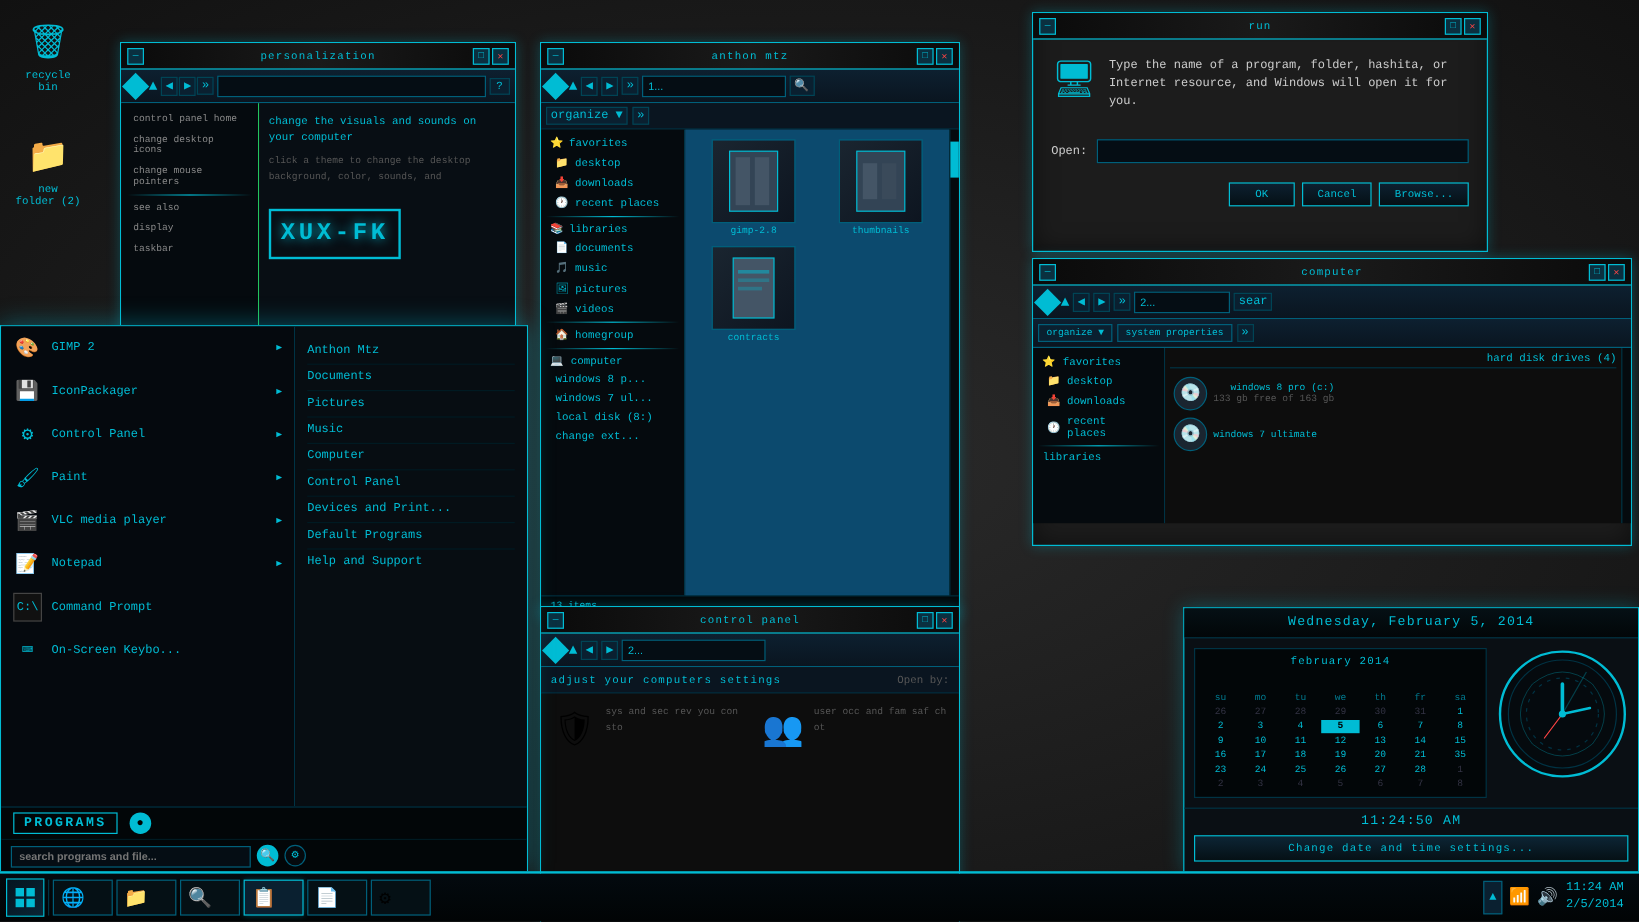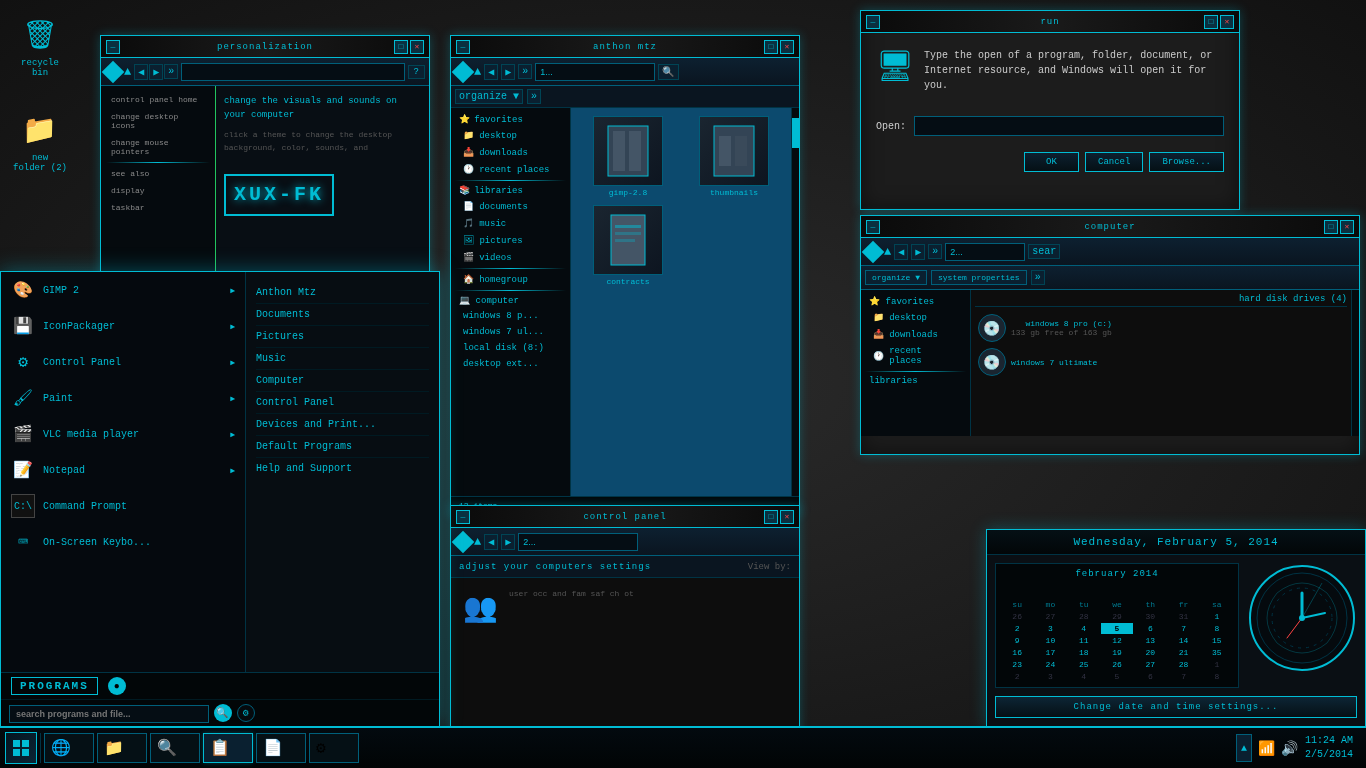--- a/index.html
+++ b/index.html
@@ -626,21 +626,21 @@
         <div class="file-item">
             <span>windows 8 p...</span>
           </div>
         <div class="file-item">
             <span>windows 7 ul...</span>
           </div>
         <div class="file-item">
             <span>local disk (8:)</span>
           </div>
         <div class="file-item">
-            <span>desktop ext...</span>
+            <span>change ext...</span>
           </div>
       </div>
 
       <div style="flex:1; background:#0c4a6e; display:grid; grid-template-columns:repeat(2,1fr); gap:8px; padding:8px; align-content:start;">
         <div class="file-thumb">
           <div style="width:70px;height:70px;background:linear-gradient(135deg,#1a2530,#0d1520);border:1px solid #005f7a;display:flex;align-items:center;justify-content:center;">
             <svg width="50" height="60" viewBox="0 0 50 60">
               <rect x="5" y="5" width="40" height="50" fill="#334455" stroke="#00bcd4" stroke-width="1"></rect>
               <rect x="10" y="10" width="12" height="40" fill="#445566"></rect>
               <rect x="26" y="10" width="12" height="40" fill="#445566"></rect>
@@ -684,21 +684,21 @@
     <div class="window-titlebar">
       <div class="win-btn">—</div>
       <div class="window-title">run</div>
       <div class="window-controls">
         <div class="win-btn">□</div>
         <div class="win-btn" style="color:#f44;">✕</div>
       </div>
     </div>
     <div class="run-content">
       <div class="run-icon">🖥</div>
-      <div class="run-text">Type the open of a program, folder, document, or Internet resource, and Windows will open it for you.</div>
+      <div class="run-text">Type the name of a program, folder, hashita, or Internet resource, and Windows will open it for you.</div>
     </div>
     <div class="run-open-row">
       <span class="run-open-label">Open:</span>
       <input class="run-input" style="">
     </div>
     <div class="run-buttons">
       <div class="run-btn">OK</div>
       <div class="run-btn">Cancel</div>
       <div class="run-btn">Browse...</div>
     </div>
@@ -769,23 +769,27 @@
     </div>
     <div class="toolbar">
       <div class="toolbar-diamond"></div>
       <div class="toolbar-arrow">▲</div>
       <div class="nav-btn">◀</div>
       <div class="nav-btn">▶</div>
       <input class="address-bar" style="max-width: 120px;" value="2...">
     </div>
     <div style="background:#0a1520;border-bottom:1px solid #003344;height:22px;display:flex;align-items:center;padding:0 8px;gap:8px;">
       <span style="color:#00bcd4;font-size:9px;letter-spacing:1px;">adjust your computers settings</span>
-      <span style="color:#555;font-size:9px;margin-left:auto;">View by:</span>
+      <span style="color:#555;font-size:9px;margin-left:auto;">Open by:</span>
     </div>
     <div style="display:flex; padding:10px; gap:15px; background:#0d0d0d; height:calc(100% - 22px - 28px - 22px - 18px);">
+      <div style="display:flex;align-items:flex-start;gap:8px;cursor:pointer;">
+        <div style="width:40px;height:40px;display:flex;align-items:center;justify-content:center;font-size:28px;">🛡</div>
+        <div style="color:#555;font-size:8px;line-height:1.6;">sys and sec rev you con sto</div>
+      </div>
       <div style="display:flex;align-items:flex-start;gap:8px;cursor:pointer;">
         <div style="width:40px;height:40px;display:flex;align-items:center;justify-content:center;font-size:28px;">👥</div>
         <div style="color:#555;font-size:8px;line-height:1.6;">user occ and fam saf ch ot</div>
       </div>
     </div>
     <div class="statusbar"></div>
   </div>
 
   <div class="start-menu">
     <div class="start-menu-main">
@@ -933,20 +937,21 @@
 
           <line x1="55" y1="55" x2="55" y2="30" stroke="#00bcd4" stroke-width="3" stroke-linecap="round"></line>
 
           <line x1="55" y1="55" x2="78" y2="50" stroke="#00bcd4" stroke-width="2" stroke-linecap="round"></line>
 
           <line x1="55" y1="55" x2="40" y2="75" stroke="#ff4444" stroke-width="1" stroke-linecap="round"></line>
           <circle cx="55" cy="55" r="3" fill="#00bcd4"></circle>
         </svg>
       </div>
     </div>
+    <div class="clock-time-digital">11:24:50 AM</div>
     <div class="change-date-btn">Change date and time settings...</div>
   </div>
 
   <div class="taskbar">
     <div class="start-btn">
       <svg width="18" height="18" viewBox="0 0 18 18">
         <rect x="1" y="1" width="7" height="7" fill="#00bcd4"></rect>
         <rect x="10" y="1" width="7" height="7" fill="#00bcd4"></rect>
         <rect x="1" y="10" width="7" height="7" fill="#00bcd4"></rect>
         <rect x="10" y="10" width="7" height="7" fill="#00bcd4"></rect>

